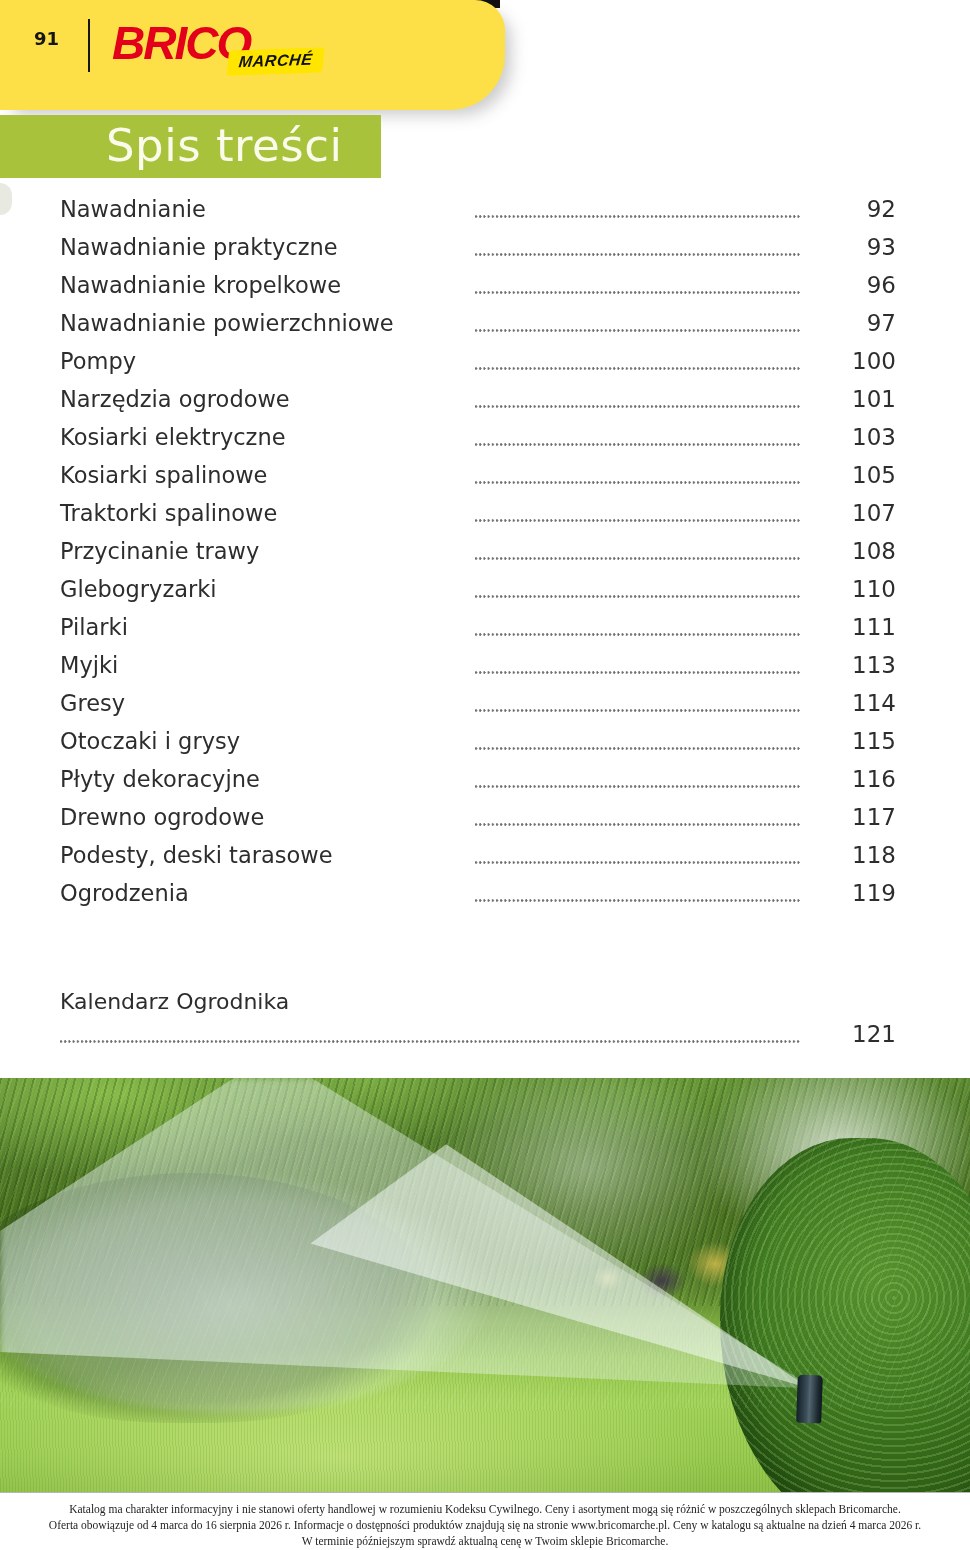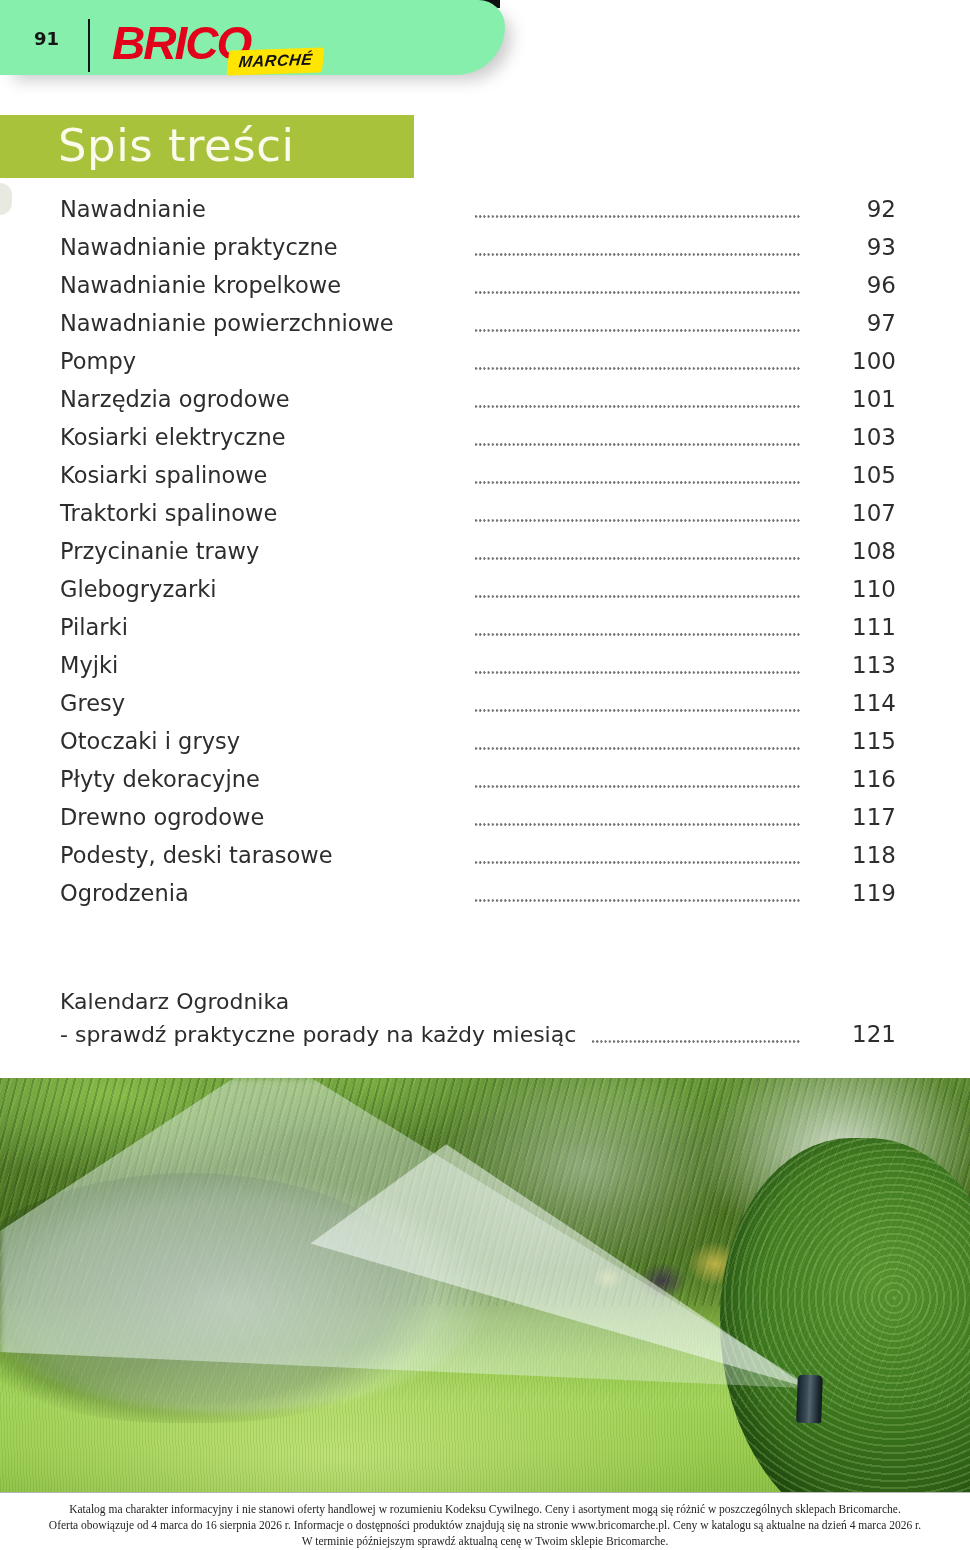--- a/index.html
+++ b/index.html
@@ -4,38 +4,38 @@
 <style>
   html,body{margin:0;padding:0;}
   body{
     width:970px;height:1550px;position:relative;background:#ffffff;
     font-family:"DejaVu Sans","Liberation Sans",sans-serif;
     overflow:hidden;color:#2d2d2d;
   }
   
   .top-strip{position:absolute;top:0;left:0;width:500px;height:8px;background:#101010;}
   .logo-card{
-    position:absolute;top:0;left:0;width:505px;height:75px;background:#86efac;
+    position:absolute;top:0;left:0;width:505px;height:110px;background:#fde047;
     border-radius:0 30px 55px 0;
     box-shadow:10px 9px 16px -4px rgba(70,70,70,0.28);
   }
   .pagenum{position:absolute;left:34px;top:28px;font-size:18px;font-weight:bold;color:#151515;}
   .vdiv{position:absolute;left:88px;top:19px;width:2px;height:53px;background:#161616;}
   .brand-main{
     position:absolute;left:112px;top:16px;font-size:46px;font-weight:900;font-style:italic;
     color:#e2001a;letter-spacing:-2px;font-family:"Liberation Sans",sans-serif;
   }
   .brand-tag{
     position:absolute;left:228px;top:49px;background:#ffe500;color:#111111;
     font-size:16px;font-weight:900;font-style:italic;font-family:"Liberation Sans",sans-serif;
     padding:3px 11px 4px 11px;transform:skewX(-8deg) rotate(-2deg);border-radius:3px;
     letter-spacing:0.5px;
   }
   
-  .heading-box{position:absolute;top:115px;left:0;width:414px;height:63px;background:#a9c23c;}
+  .heading-box{position:absolute;top:115px;left:0;width:333px;height:63px;background:#a9c23c;padding-left:48px;}
   .heading-text{margin-left:58px;line-height:61px;font-size:45px;color:#fbfbec;letter-spacing:0.5px;}
   .side-tab{position:absolute;left:0;top:183px;width:12px;height:32px;
     background:rgba(150,158,120,0.22);border-radius:0 14px 14px 0;}
   
   .toc{position:absolute;top:190px;left:60px;right:74px;}
   .trow{display:flex;align-items:center;height:38px;font-size:22.5px;}
   .tlabel{min-width:415px;white-space:nowrap;}
   .tdots{
     flex:1;height:3px;margin:14px 10px 0 0;
     background-image:radial-gradient(circle at 1px 1.5px,#6e6e6e 1px,transparent 1.4px);
@@ -218,21 +218,20 @@
   <div class="trow">
     <span class="tlabel">Ogrodzenia</span>
     <span class="tdots"></span>
     <span class="tnum">119</span>
   </div>
 </div>
 
 <div class="calendar">
   <div class="cal-line1">Kalendarz Ogrodnika</div>
   <div class="cal-line2">
-    <span class="cal-label">- sprawdź praktyczne porady na każdy miesiąc</span>
     <span class="tdots"></span>
     <span class="tnum">121</span>
   </div>
 </div>
 
 <div class="photo">
   <div class="ph-bright-top"></div>
   <div class="ph-tex-top"></div>
   <div class="ph-hedge"></div>
   <div class="ph-bushes"></div>

